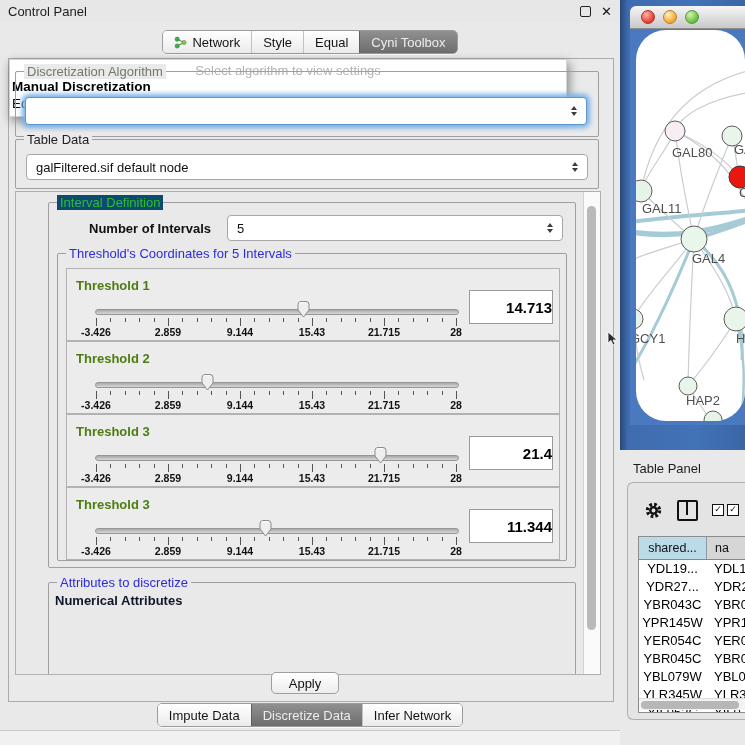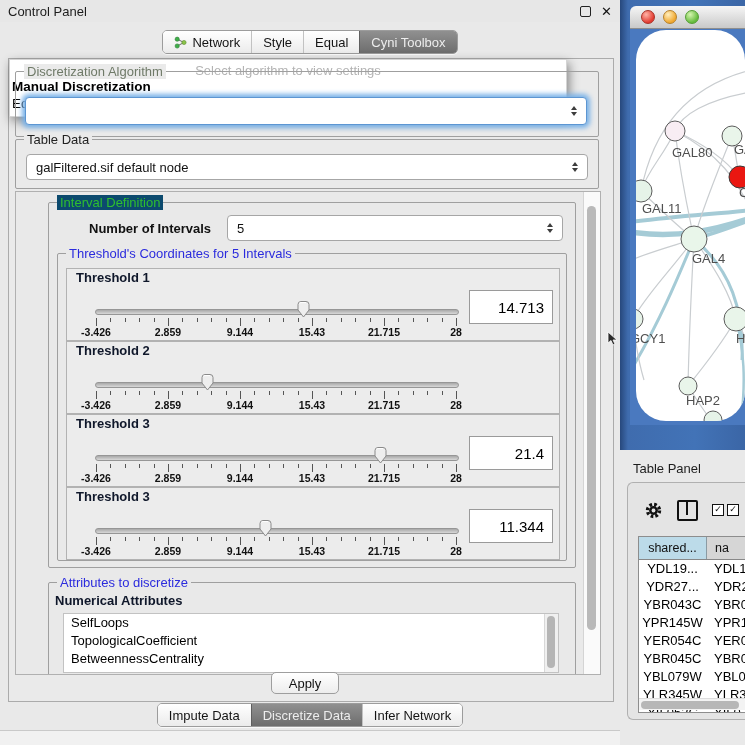--- a/index.html
+++ b/index.html
@@ -43,32 +43,32 @@
          box-shadow:2px 4px 10px rgba(0,0,0,.45);z-index:30;}
   .popup .hint{text-align:center;color:#b3b3b3;font-size:13px;padding-top:3px;}
   .popup .opt{font-size:13.5px;color:#000;padding:1px 0 0 2px;line-height:16px;}
   .popup .opt.bold{font-weight:bold;}
   
   .scrollpane{left:6px;top:132px;width:584px;height:482px;border:1px solid #b0b0b0;background:#e9e9e9;overflow:hidden;}
   .vscroll{position:absolute;right:0;top:0;width:16px;height:100%;background:#fafafa;border-left:1px solid #d4d4d4;}
   .vscroll .thumb{position:absolute;left:3px;width:9px;border-radius:5px;background:#b9b9b9;}
   
   .thr-panel{position:absolute;left:8px;width:492px;height:71px;background:#ececec;border:1px solid #b2b2b2;}
-  .thr-label{position:absolute;left:9px;top:1px;font-size:13px;font-weight:bold;color:#0f172a;}
+  .thr-label{position:absolute;left:9px;top:9px;font-size:13px;font-weight:bold;color:#4d7c0f;}
   .track{position:absolute;left:28px;top:40px;width:362px;height:4px;background:linear-gradient(#a8a8a8,#d8d8d8);
          border:1px solid #969696;border-radius:3px;}
   .handle{position:absolute;top:31px;width:17px;height:19px;}
   .ticks{position:absolute;left:29px;top:49px;width:362px;height:9px;}
   .tick{position:absolute;top:0;width:1px;background:#555;}
   .tick.minor{height:4px;}
   .tick.major{height:8px;}
   .axlabels{position:absolute;left:29px;top:57px;width:362px;height:12px;}
   .axl{position:absolute;transform:translateX(-50%);font-size:10.5px;font-weight:600;color:#111;white-space:nowrap;}
   .valuebox{position:absolute;right:6px;top:21px;width:84px;height:34px;background:#fff;border:1px solid #9a9a9a;
-            font-size:15px;color:#000;text-align:right;line-height:34px;padding-right:8px;box-sizing:border-box;}
+            font-size:15px;color:#000;text-align:right;line-height:34px;box-sizing:border-box;font-weight:bold;}
   
   .listbox{position:absolute;background:#fff;border:1px solid #c2c2c2;overflow:hidden;}
   .listbox .item{font-size:13px;color:#000;padding-left:7px;line-height:18px;white-space:nowrap;}
   .list-scroll{position:absolute;right:0;top:0;width:13px;height:100%;background:#f0f0f0;border-left:1px solid #d8d8d8;}
   .list-scroll .thumb{position:absolute;left:2px;top:2px;width:8px;height:90%;background:#b5b5b5;border-radius:4px;}
   .btn{position:absolute;background:linear-gradient(#ffffff,#ededed);border:1px solid #9e9e9e;border-radius:5px;
        font-size:13px;color:#111;text-align:center;line-height:20px;}
   .footer{left:0;top:730px;width:620px;height:15px;background:#f1f1f1;border-top:1px solid #c9c9c9;}
   
   .desktop{left:620px;top:0;width:125px;height:450px;background:linear-gradient(90deg,#27487c 0,#3f6cae 8px,#4273b7 60%,#3b66a6 100%);}
@@ -363,30 +363,20 @@
                 </div>
                 <div class="valuebox">11.344</div>
               </div>
             </div>
         </div>
       </div>
 
       <div class="groupbox" style="left:32px;top:390px;width:526px;height:100px;background:#e9e9e9;">
         <span class="grouptitle t-blue" style="background:#e9e9e9;">Attributes to discretize</span>
         <span style="position:absolute;left:6px;top:10px;font-size:13px;font-weight:bold;color:#0f172a;">Numerical Attributes</span>
-        <div class="listbox" style="left:14px;top:30px;width:494px;height:58px;">
-          <div id="attr-items">
-              <div class="item">SelfLoops</div>
-              <div class="item">TopologicalCoefficient</div>
-              <div class="item">BetweennessCentrality</div>
-            </div>
-          <div class="list-scroll">
-            <div class="thumb"></div>
-          </div>
-        </div>
       </div>
 
       <div class="vscroll">
         <div class="thumb" style="top:14px;height:424px;"></div>
       </div>
     </div>
 
     <button class="btn" style="left:262px;top:613px;width:68px;height:22px;">Apply</button>
   </div>
 

